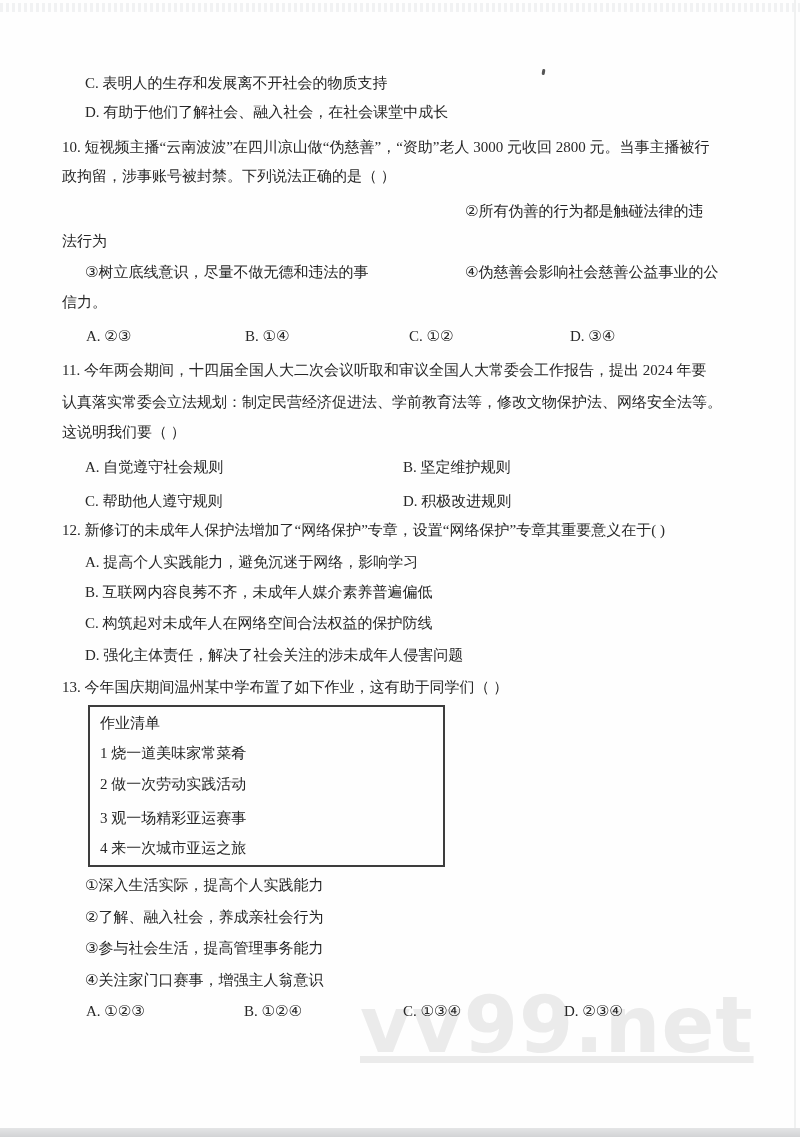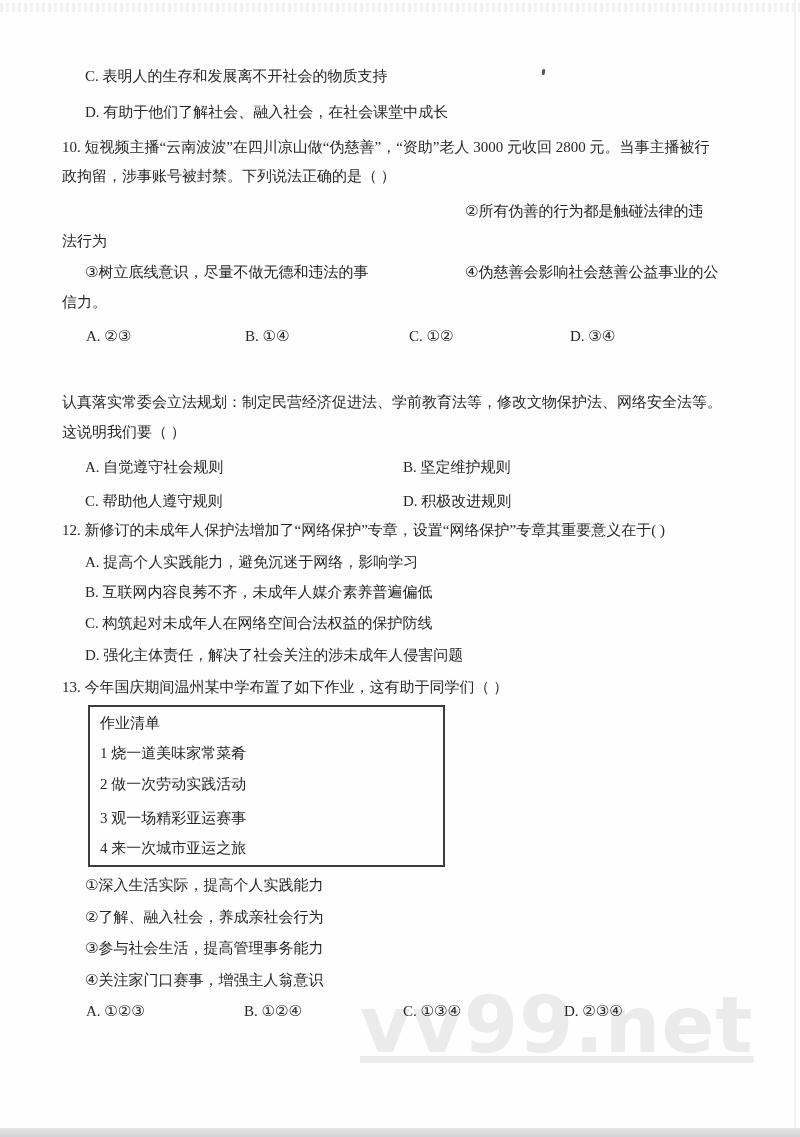--- a/index.html
+++ b/index.html
@@ -41,35 +41,36 @@
 </style>
 </head>
 <body>
 
 <div class="page">
 
   <div class="edge-top"></div>
   <div class="edge-right"></div>
   <div class="speck"></div>
 
-  <div class="ln" style="left:85px;top:65px">C. 表明人的生存和发展离不开社会的物质支持</div>
+  <div class="ln" style="left:85px;top:72px">C. 表明人的生存和发展离不开社会的物质支持</div>
   <div class="ln" style="left:85px;top:101px">D. 有助于他们了解社会、融入社会，在社会课堂中成长</div>
 
   <div class="ln" style="left:62px;top:136px">10. 短视频主播“云南波波”在四川凉山做“伪慈善”，“资助”老人 3000 元收回 2800 元。当事主播被行</div>
   <div class="ln" style="left:62px;top:165px">政拘留，涉事账号被封禁。下列说法正确的是（    ）</div>
   <div class="ln" style="left:465px;top:200px">②所有伪善的行为都是触碰法律的违</div>
   <div class="ln" style="left:62px;top:230px">法行为</div>
   <div class="ln" style="left:465px;top:261px">④伪慈善会影响社会慈善公益事业的公</div>
   <div class="ln" style="left:85px;top:261px">③树立底线意识，尽量不做无德和违法的事</div>
   <div class="ln" style="left:62px;top:291px">信力。</div>
   <div class="ln" style="left:86px;top:325px">A. ②③</div>
   <div class="ln" style="left:245px;top:325px">B. ①④</div>
   <div class="ln" style="left:409px;top:325px">C. ①②</div>
   <div class="ln" style="left:570px;top:325px">D. ③④</div>
 
+  <div class="ln" style="left:62px;top:359px">11. 今年两会期间，十四届全国人大二次会议听取和审议全国人大常委会工作报告，提出 2024 年要</div>
   <div class="ln" style="left:62px;top:391px">认真落实常委会立法规划：制定民营经济促进法、学前教育法等，修改文物保护法、网络安全法等。</div>
   <div class="ln" style="left:62px;top:421px">这说明我们要（    ）</div>
   <div class="ln" style="left:85px;top:456px">A. 自觉遵守社会规则</div>
   <div class="ln" style="left:403px;top:456px">B. 坚定维护规则</div>
   <div class="ln" style="left:85px;top:490px">C. 帮助他人遵守规则</div>
   <div class="ln" style="left:403px;top:490px">D. 积极改进规则</div>
 
   <div class="ln" style="left:62px;top:519px">12. 新修订的未成年人保护法增加了“网络保护”专章，设置“网络保护”专章其重要意义在于(    )</div>
   <div class="ln" style="left:85px;top:551px">A. 提高个人实践能力，避免沉迷于网络，影响学习</div>
   <div class="ln" style="left:85px;top:581px">B. 互联网内容良莠不齐，未成年人媒介素养普遍偏低</div>

